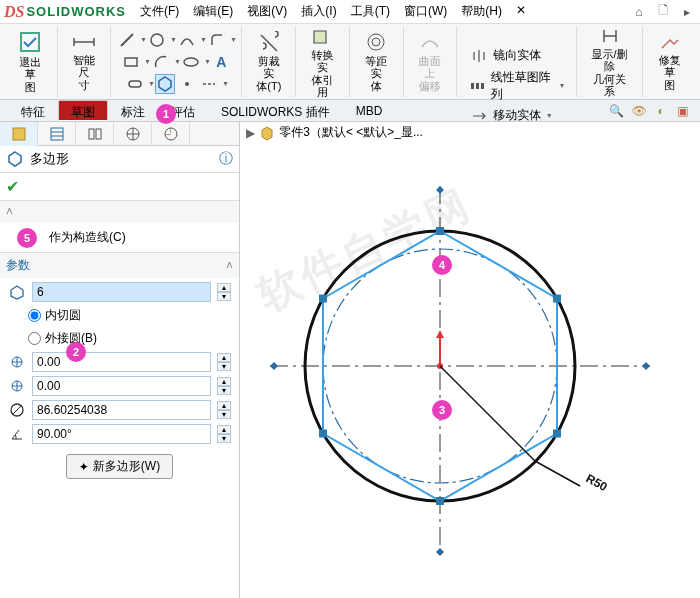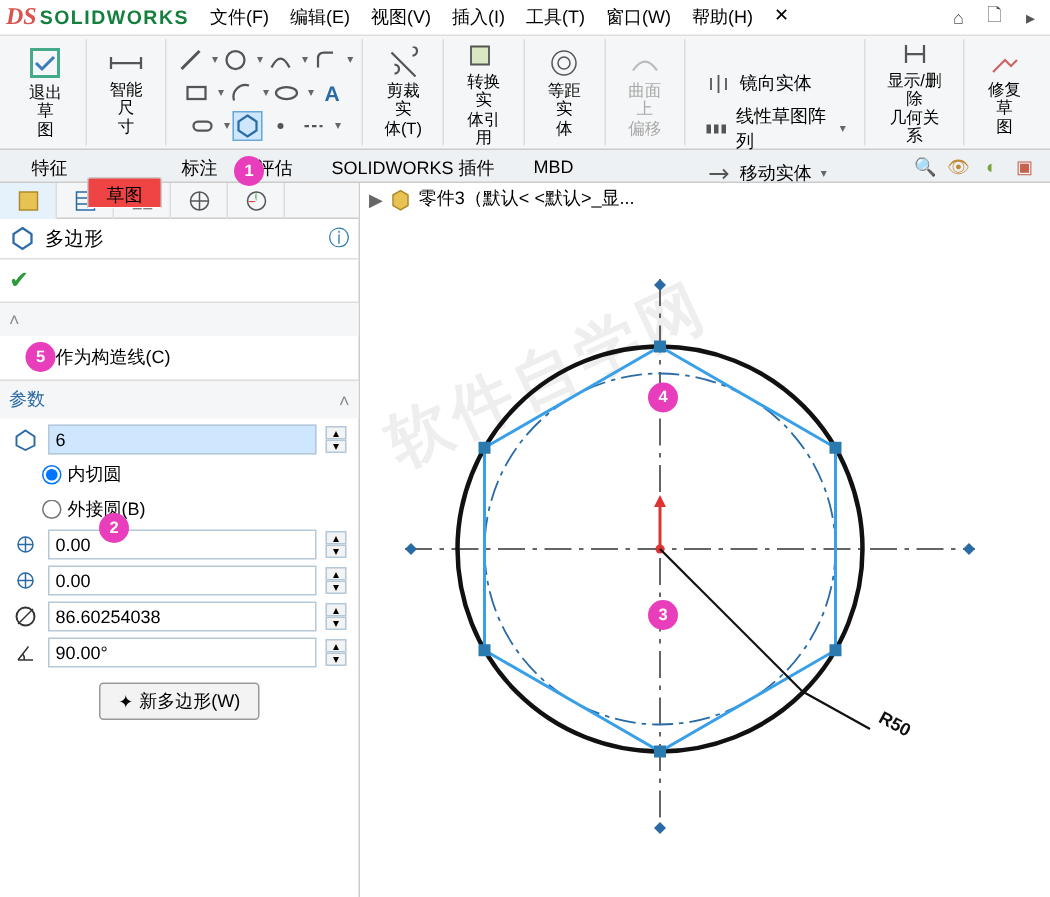--- a/index.html
+++ b/index.html
@@ -24,21 +24,21 @@
 .ribbon-small-row { display: flex; gap: 2px; align-items: center; }
 .ric { width: 20px; height: 20px; display: inline-flex; align-items: center; justify-content: center; }
 .ribbon-list { display: flex; flex-direction: column; gap: 1px; padding: 2px 4px; font-size: 11px; margin-top: 48px;}
 .ribbon-list-item { display: flex; align-items: center; gap: 4px; padding: 1px 2px;}
 .dd-arrow { font-size: 8px; color: #666; margin-left: 2px;}
 .disabled { color: #aaa; }
 
 
 .tabbar { height: 22px; background: #eef1f3; border-bottom: 1px solid #ccc; display: flex; padding-left: 8px; }
 .tab { padding: 3px 12px; border: 1px solid transparent; cursor: pointer; font-size: 12px;}
-.tab.active { background: #ef4444; border-color: #ccc; border-bottom-color: #fff; position: relative; top: 18px; border-radius: 2px 2px 0 0;}
+.tab.active { background: #b91c1c; border-color: #ccc; border-bottom-color: #fff; position: relative; top: 0; border-radius: 2px 2px 0 0;}
 .tabbar-right { margin-left: auto; display: flex; gap: 4px; align-items: center; padding-right: 8px;}
 
 
 .main { display: flex; height: 476px; }
 .left-panel { width: 240px; border-right: 1px solid #ccc; display: flex; flex-direction: column; background: #fff;}
 .panel-tabs { height: 24px; background: #f5f6f7; border-bottom: 1px solid #ccc; display: flex; }
 .panel-tab { width: 38px; height: 24px; display: flex; align-items: center; justify-content: center; border-right: 1px solid #ddd;}
 .panel-tab.active { background: #e6f2fb; }
 
 .pm-header { display: flex; align-items: center; padding: 4px 6px; border-bottom: 1px solid #ddd; }
@@ -52,21 +52,21 @@
 .pm-section-h { display: flex; align-items: center; padding: 4px 6px; background: #f5f6f7; }
 .pm-section-h .ttl { flex: 1; color: #2a6aa5; font-size: 12px;}
 .pm-section-h .chev { color: #888; font-size: 12px;}
 .pm-section-body { padding: 4px 8px; display: flex; flex-direction: column; gap: 4px;}
 .pm-field { display: flex; align-items: center; gap: 6px; }
 .pm-field input[type=text] { flex: 1; height: 20px; padding: 1px 4px; border: 1px solid #b5c8d8; font-size: 12px;}
 .pm-field .spin { width: 14px; display: flex; flex-direction: column; }
 .pm-field .spin span { height: 9px; font-size: 8px; text-align: center; border: 1px solid #b5c8d8; line-height: 8px; background: #f3f3f3;}
 .pm-field .unit-ic { width: 18px; display: flex; justify-content: center;}
 .radio-row { display: flex; align-items: center; gap: 4px; padding: 1px 0 1px 20px; font-size: 12px;}
-.chk-row { display: flex; align-items: center; gap: 4px; padding: 2px 0 2px 12px; font-size: 12px;}
+.chk-row { display: flex; align-items: center; gap: 16px; padding: 2px 0 2px 12px; font-size: 12px;}
 .new-poly-btn { margin: 6px auto; padding: 3px 12px; border: 1px solid #999; border-radius: 3px; background: #f3f3f3; display: flex; align-items: center; gap: 4px; width: fit-content;}
 
 
 .canvas { flex: 1; background: #fff; position: relative; }
 .crumb { position: absolute; top: 2px; left: 6px; display: flex; align-items: center; gap: 4px; font-size: 12px;}
 .crumb .arrow { color: #666;}
 .watermark { position: absolute; top: 100px; left: 10px; font-size: 42px; color: #eee; transform: rotate(-25deg); font-weight: bold; letter-spacing: 4px;}
 
 .badge { position: absolute; width: 20px; height: 20px; border-radius: 50%; background: #e83ebb; color: #fff; font-size: 11px; font-weight: bold; display: flex; align-items: center; justify-content: center; z-index: 10;}
 

